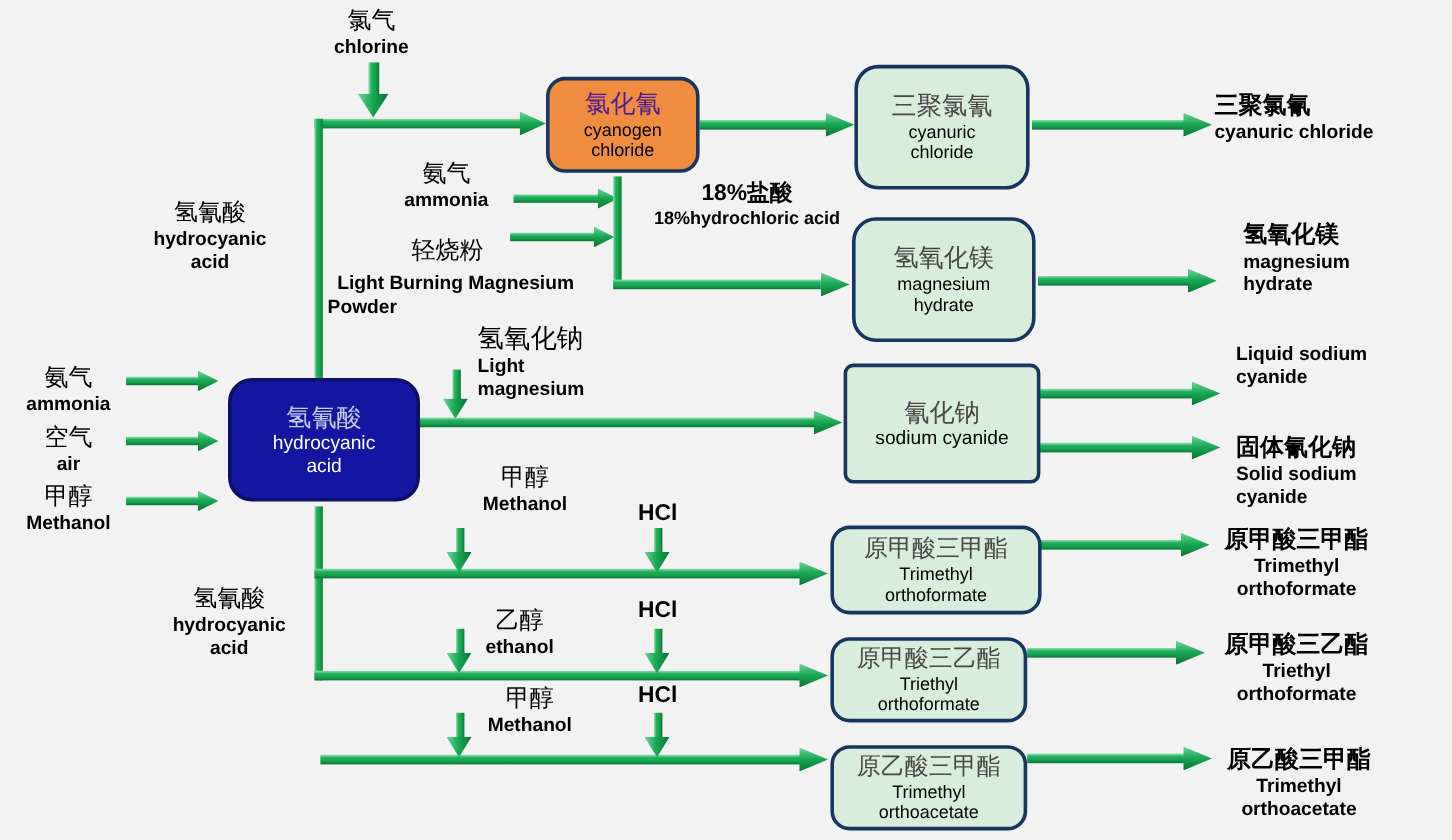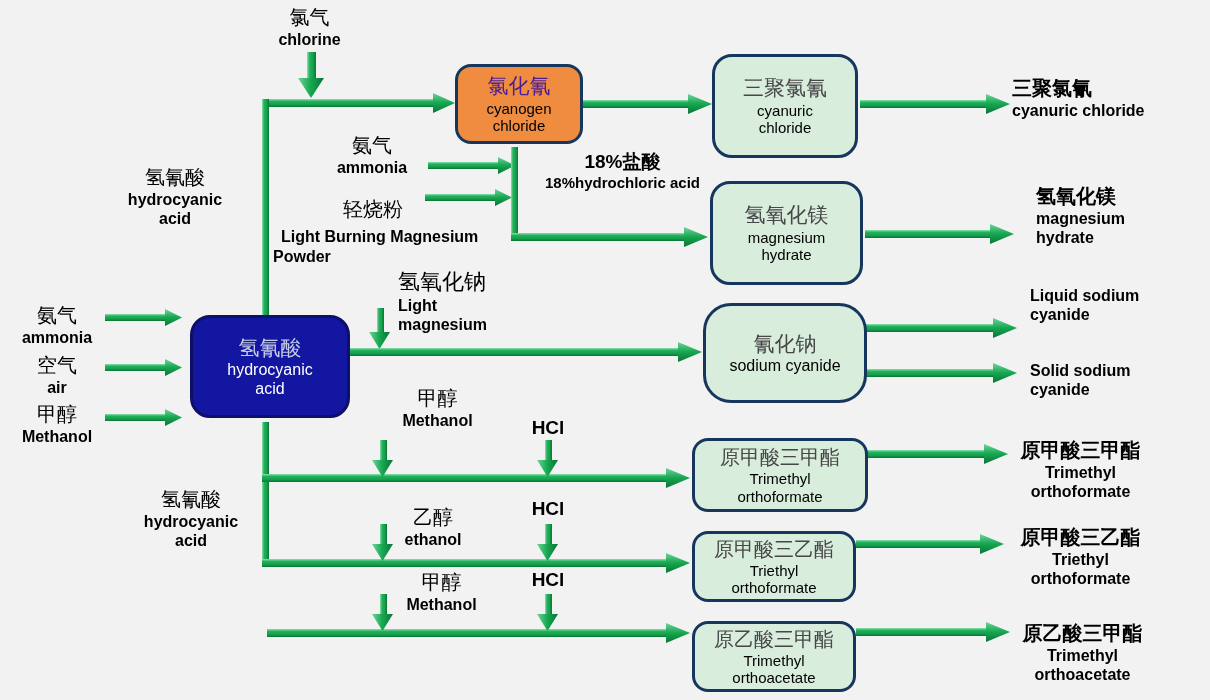--- a/index.html
+++ b/index.html
@@ -129,21 +129,21 @@
     <div class="en">cyanuric</div>
     <div class="en">chloride</div>
   </div>
 
   <div class="box green" style="left:710px;top:181px;width:153px;height:104px">
     <div class="zh">氢氧化镁</div>
     <div class="en">magnesium</div>
     <div class="en">hydrate</div>
   </div>
 
-  <div class="box green" style="left:703px;top:303px;width:164px;height:100px;border-radius:28px">
+  <div class="box green" style="left:703px;top:303px;width:164px;height:100px;border-radius:8px">
     <div class="zh">氰化钠</div>
     <div class="en" style="font-size:16px">sodium cyanide</div>
   </div>
 
   <div class="box green" style="left:692px;top:438px;width:176px;height:74px;border-radius:16px">
     <div class="zh" style="font-size:20px">原甲酸三甲酯</div>
     <div class="en">Trimethyl</div>
     <div class="en">orthoformate</div>
   </div>
 
@@ -250,20 +250,21 @@
     <div class="en">magnesium</div>
     <div class="en">hydrate</div>
   </div>
 
   <div class="lbl out ta-l" style="left:1030px;top:286px;width:165px">
     <div class="en">Liquid sodium</div>
     <div class="en">cyanide</div>
   </div>
 
   <div class="lbl out ta-l" style="left:1030px;top:361px;width:165px">
+    <div class="zh">固体氰化钠</div>
     <div class="en">Solid sodium</div>
     <div class="en">cyanide</div>
   </div>
 
   <div class="lbl out" style="left:1008px;top:438px;width:145px">
     <div class="zh">原甲酸三甲酯</div>
     <div class="en">Trimethyl</div>
     <div class="en">orthoformate</div>
   </div>
 

